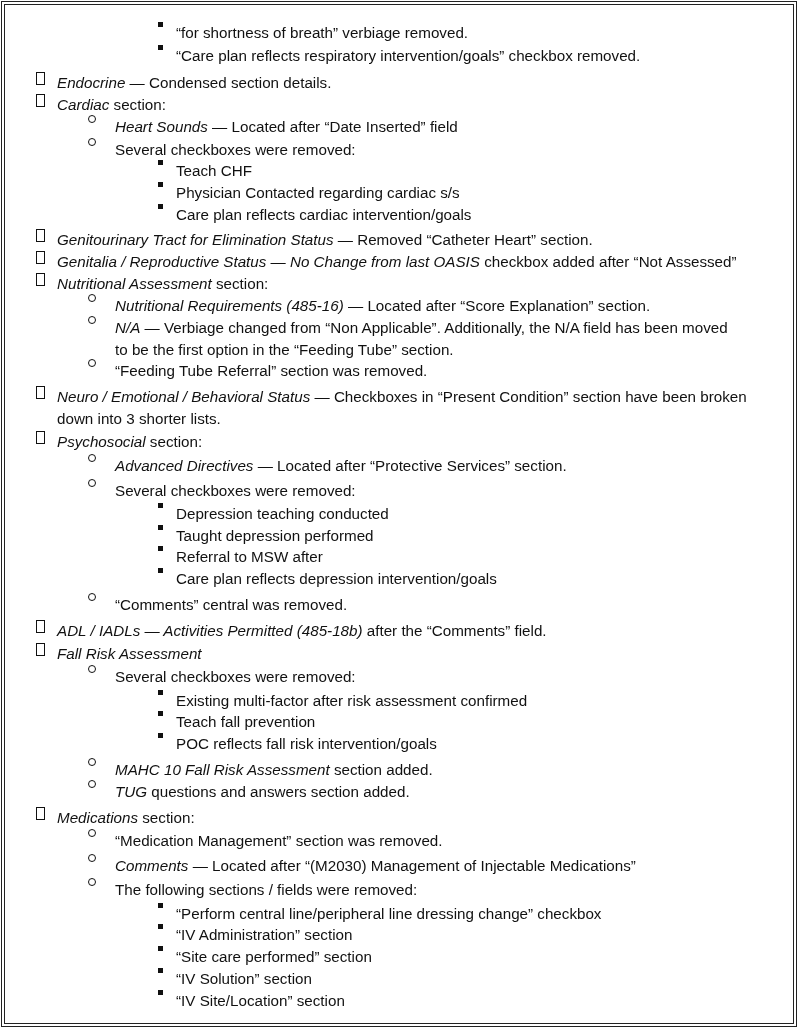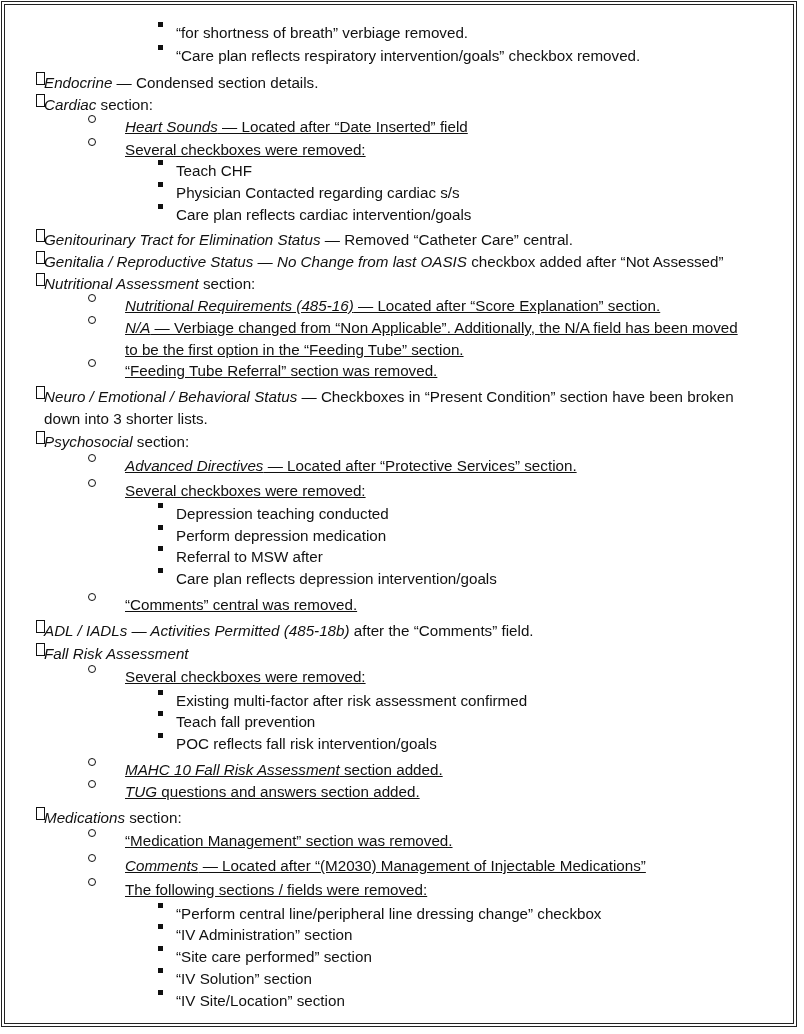--- a/index.html
+++ b/index.html
@@ -2,24 +2,24 @@
 <html><head>
 <meta charset="utf-8">
 <style>
   html, body { margin: 0; padding: 0; background: #ffffff; }
   body { width: 804px; height: 1034px; overflow: hidden; font-family: "Liberation Sans", sans-serif; color: #111; }
   .frame { position: absolute; left: 1px; top: 1px; width: 796px; height: 1026px; border: 3px double #222; border-width: 4px; box-sizing: border-box; background: #fff; }
   .content { position: absolute; left: 0; top: 0; width: 100%; font-size: 15.2px; line-height: 21.5px; }
   .row { position: absolute; white-space: nowrap; }
   .l1 { left: 36px; }
   .l1 .mk { position: absolute; left: 0; top: 0; font-size: 13px; }
-  .l1 .tx { position: absolute; left: 8px; }
+  .l1 .tx { position: absolute; left: 21px; }
   .l2 { left: 88px; }
   .l2 .mk { position: absolute; left: 0; top: -1px; font-size: 13px; }
-  .l2 .tx { position: absolute; left: 37px; text-decoration: underline; }
+  .l2 .tx { position: absolute; left: 27px; }
   .l3 { left: 158px; }
   .l3 .mk { position: absolute; left: 0; top: 0px; }
   .l3 .tx { position: absolute; left: 18px; }
   .sq { display: inline-block; width: 5px; height: 5px; background: #111; vertical-align: middle; position: relative; top: -2px; }
   .box { display: inline-block; width: 7px; height: 11px; border: 1px solid #111; position: relative; top: 1px; }
   .circ { display: inline-block; width: 6px; height: 6px; border: 1px solid #111; border-radius: 50%; position: relative; top: -1px; }
   i { font-style: italic; }
 </style>
 </head>
 <body>
@@ -60,21 +60,21 @@
       <span class="mk sq"></span>
       <span class="tx">Physician Contacted regarding cardiac s/s</span>
     </div>
   <div class="row l3" style="top:204px">
       <span class="mk sq"></span>
       <span class="tx">Care plan reflects cardiac intervention/goals</span>
     </div>
 
   <div class="row l1" style="top:229px">
       <span class="mk box"></span>
-      <span class="tx"><i>Genitourinary Tract for Elimination Status</i><span> — Removed “Catheter Care” central.</span></span>
+      <span class="tx"><i>Genitourinary Tract for Elimination Status</i><span> — Removed “Catheter Heart” section.</span></span>
     </div>
   <div class="row l1" style="top:251px">
       <span class="mk box"></span>
       <span class="tx"><i>Genitalia / Reproductive Status — No Change from last OASIS</i><span> checkbox added after “Not Assessed”</span></span>
     </div>
   <div class="row l1" style="top:273px">
       <span class="mk box"></span>
       <span class="tx"><i>Nutritional Assessment</i><span> section:</span></span>
     </div>
   <div class="row l2" style="top:295px">
@@ -111,21 +111,21 @@
   <div class="row l2" style="top:480px">
       <span class="mk circ"></span>
       <span class="tx">Several checkboxes were removed:</span>
     </div>
   <div class="row l3" style="top:503px">
       <span class="mk sq"></span>
       <span class="tx">Depression teaching conducted</span>
     </div>
   <div class="row l3" style="top:525px">
       <span class="mk sq"></span>
-      <span class="tx">Perform depression medication</span>
+      <span class="tx">Taught depression performed</span>
     </div>
   <div class="row l3" style="top:546px">
       <span class="mk sq"></span>
       <span class="tx">Referral to MSW after</span>
     </div>
   <div class="row l3" style="top:568px">
       <span class="mk sq"></span>
       <span class="tx">Care plan reflects depression intervention/goals</span>
     </div>
   <div class="row l2" style="top:594px">

